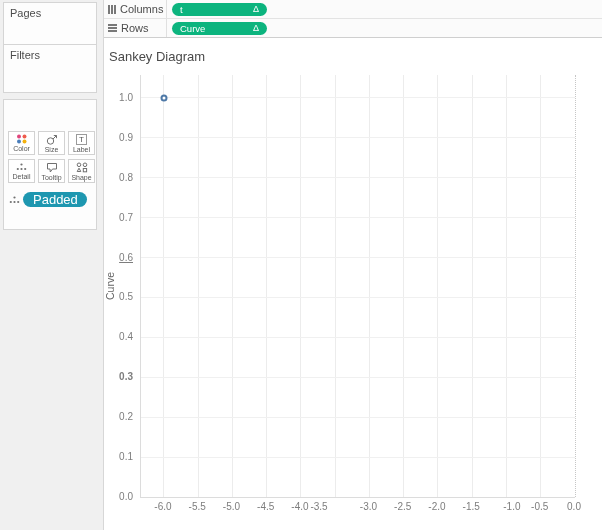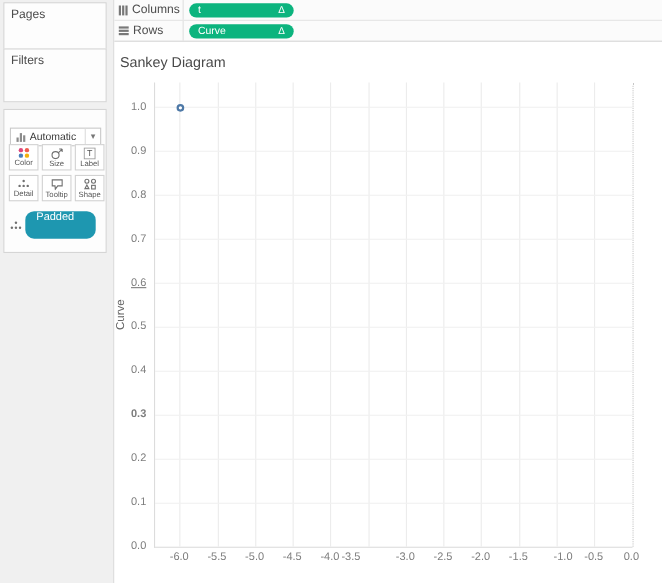--- a/index.html
+++ b/index.html
@@ -24,21 +24,21 @@
   .dd-caret { width:14px; height:100%; border-left:1px solid #ddd; color:#777; font-size:7px;
               display:flex; align-items:center; justify-content:center; }
 
   .marks-grid { position:absolute; left:4px; top:31px; width:88px;
                 display:flex; flex-wrap:wrap; gap:4px 3px; }
   .mark-btn { width:27px; height:24px; background:#fff; border:1px solid #d2d2d2;
               display:flex; flex-direction:column; align-items:center; justify-content:center; gap:1px; cursor:default; }
   .mark-btn .blabel { font-size:7px; color:#555; line-height:7px; }
 
   .padded-row { position:absolute; left:5px; top:92px; display:flex; align-items:center; gap:3px; }
-  .enc-pill { width:64px; height:25px; border-radius:8px; color:#fff; font-size:10px;
+  .enc-pill { width:64px; height:15px; border-radius:8px; color:#fff; font-size:13px;
               display:flex; align-items:flex-start; padding-left:10px; }
 
   
   .shelf { position:absolute; left:104px; right:0; height:19px; background:#fbfbfb;
            border-bottom:1px solid #e3e3e3; display:flex; align-items:center; }
   #columns-shelf { top:0; }
   #rows-shelf { top:19px; border-bottom:1px solid #cfcfcf; }
   .shelf-head { width:63px; height:100%; display:flex; align-items:center;
                 border-right:1px solid #e0e0e0; }
   .shelf-label { font-size:11px; color:#4c4c4c; margin-left:4px; }
@@ -77,29 +77,20 @@
     <div class="card" id="pages-card">
       <div class="card-label">Pages</div>
     </div>
 
     <div class="card" id="filters-card">
       <div class="card-label">Filters</div>
     </div>
 
     <div class="card" id="marks-card">
 
-      <div class="mark-dropdown">
-        <span class="auto-icon">
-            <i></i>
-            <i></i>
-            <i></i>
-          </span>
-        <span class="ddtxt">Automatic</span>
-        <span class="dd-caret">▼</span>
-      </div>
 
       <div class="marks-grid">
         <div class="mark-btn">
           <svg width="11" height="10">
             <circle cx="3" cy="2.5" r="2" fill="#e0457b"></circle>
               <circle cx="8.5" cy="2.5" r="2" fill="#ee5c4d"></circle>
             <circle cx="3" cy="7.5" r="2" fill="#4a7ebb"></circle>
               <circle cx="8.5" cy="7.5" r="2" fill="#f3b10e"></circle>
           </svg>
           <span class="blabel">Color</span>

